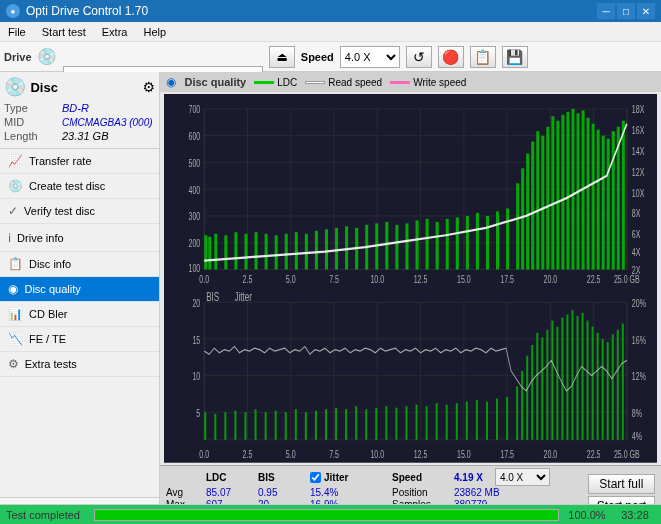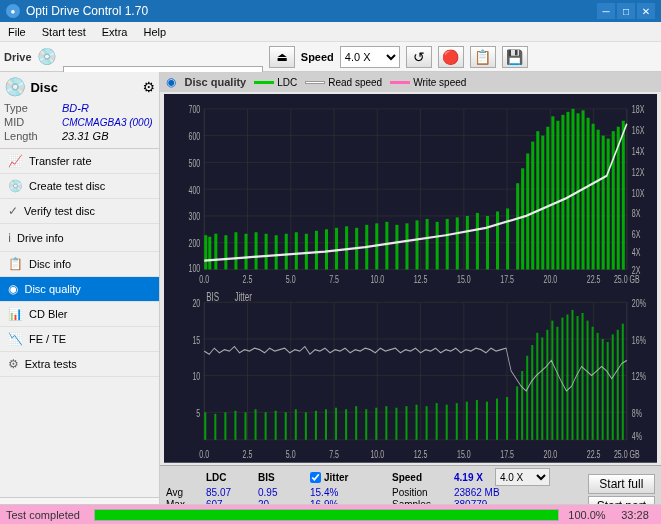--- a/index.html
+++ b/index.html
@@ -44,21 +44,21 @@
     .nav-item { display: flex; align-items: center; gap: 6px; padding: 5px 8px; cursor: pointer; font-size: 11px; border-bottom: 1px solid #e0e0e0; }
     .nav-item.active { background: #0078d7; color: white; }
     .nav-item.active .nav-icon { color: white; }
     .nav-icon { font-size: 12px; color: #666; }
     .nav-label { font-size: 11px; }
 
     .status-panel { border-top: 1px solid #ccc; padding: 4px; background: #f5f5f5; }
     .status-btn { display: flex; align-items: center; gap: 4px; cursor: pointer; font-size: 11px; padding: 3px 4px; }
 
     
-    .bottom-bar { position: absolute; bottom: 0; left: 0; right: 0; height: 20px; background: #f9a8d4; border-top: 1px solid #ccc; display: flex; align-items: center; padding: 0 6px; gap: 8px; }
+    .bottom-bar { position: absolute; bottom: 0; left: 0; right: 0; height: 20px; background: #22c55e; border-top: 1px solid #ccc; display: flex; align-items: center; padding: 0 6px; gap: 8px; }
     .progress-container { flex: 1; height: 12px; background: #ddd; border: 1px solid #aaa; }
     .progress-bar { height: 100%; background: #00cc00; }
     .progress-text { font-size: 11px; color: #333; min-width: 40px; text-align: center; }
     .status-text { font-size: 11px; color: #333; min-width: 80px; }
 
     
     .content { flex: 1; background: #e8e8e8; display: flex; flex-direction: column; overflow: hidden; }
     .chart-header { background: #d0d0d0; display: flex; align-items: center; gap: 8px; padding: 2px 6px; height: 20px; }
     .chart-title { font-weight: bold; font-size: 11px; color: #333; }
     .legend { display: flex; align-items: center; gap: 8px; }

